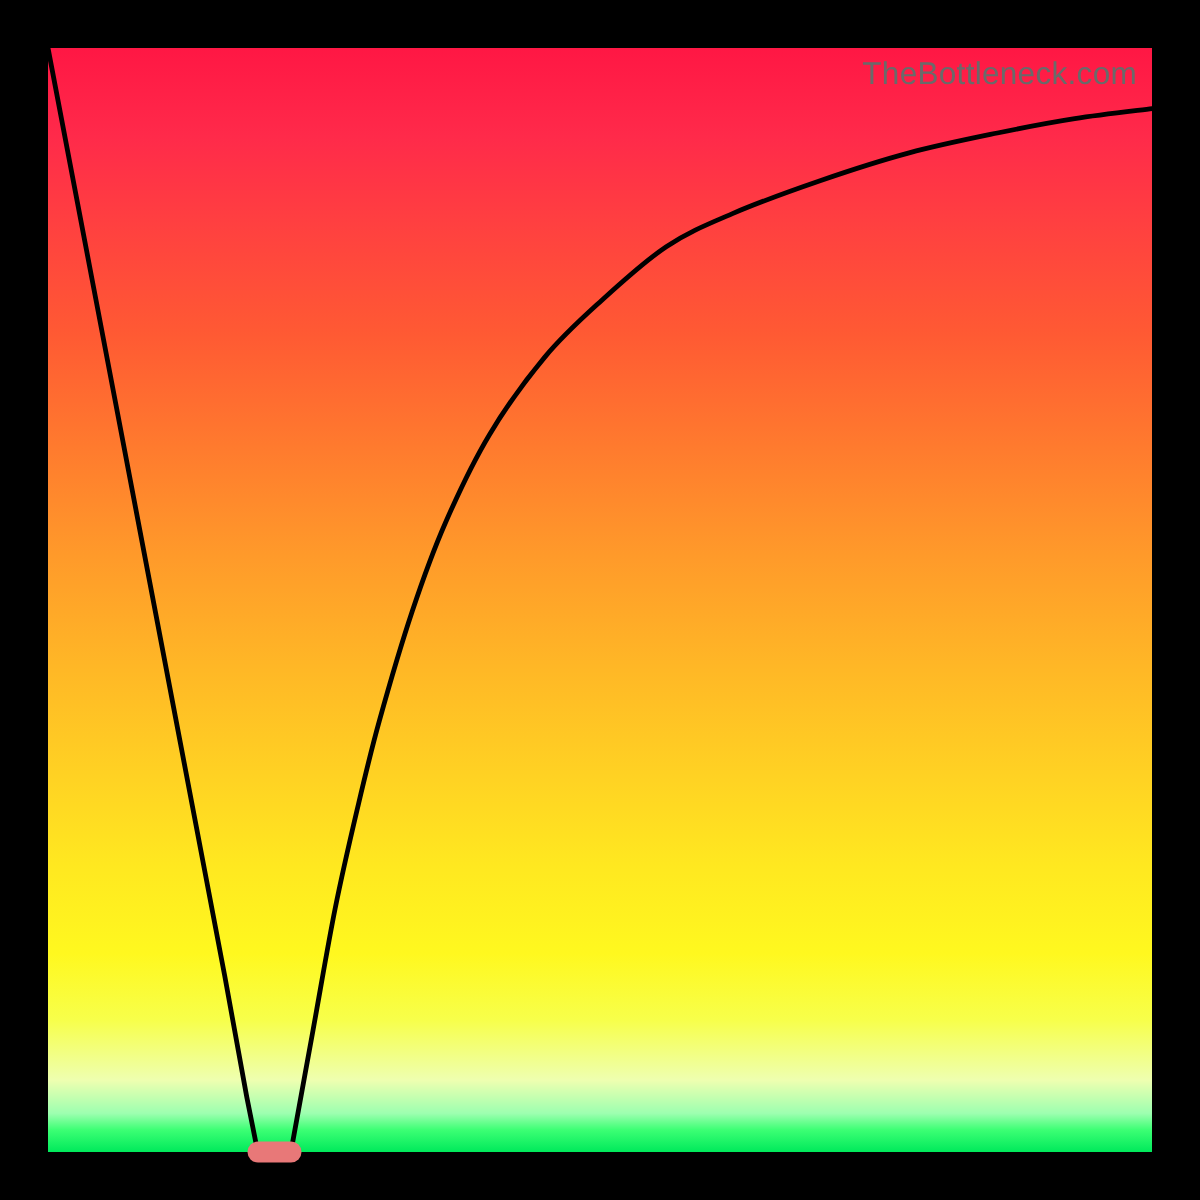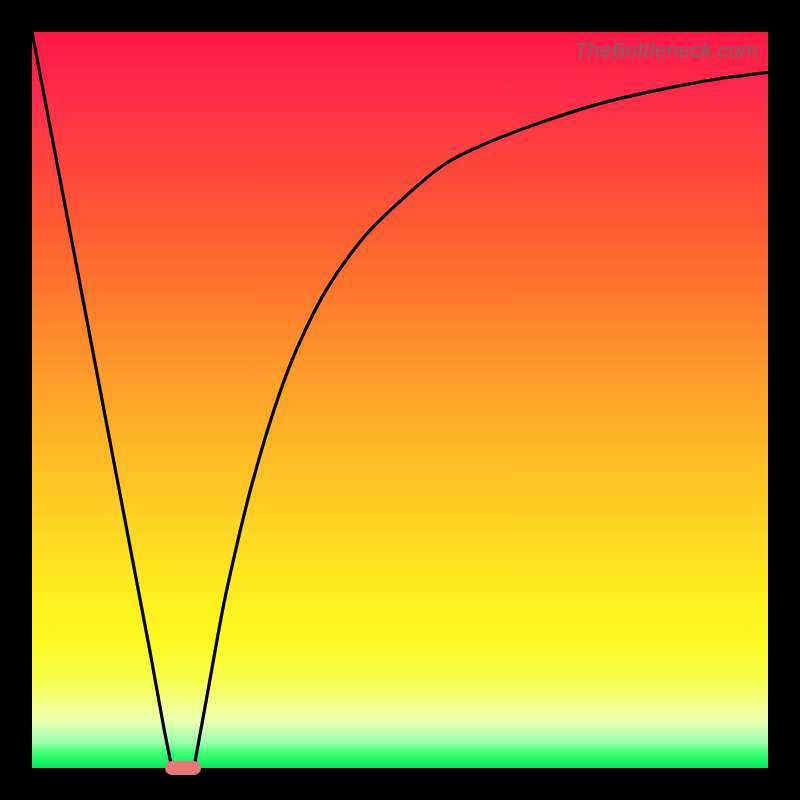--- a/index.html
+++ b/index.html
@@ -42,21 +42,20 @@
     );
   }
   .watermark {
     position: absolute;
     top: 6px;
     right: 10px;
     color: #6a6a6a;
     font-size: 21px;
     letter-spacing: 0.2px;
     user-select: none;
-    font-style: italic;
   }
   svg.curves {
     position: absolute;
     left: 0;
     top: 0;
     width: 736px;
     height: 736px;
     overflow: visible;
   }
   .marker {

